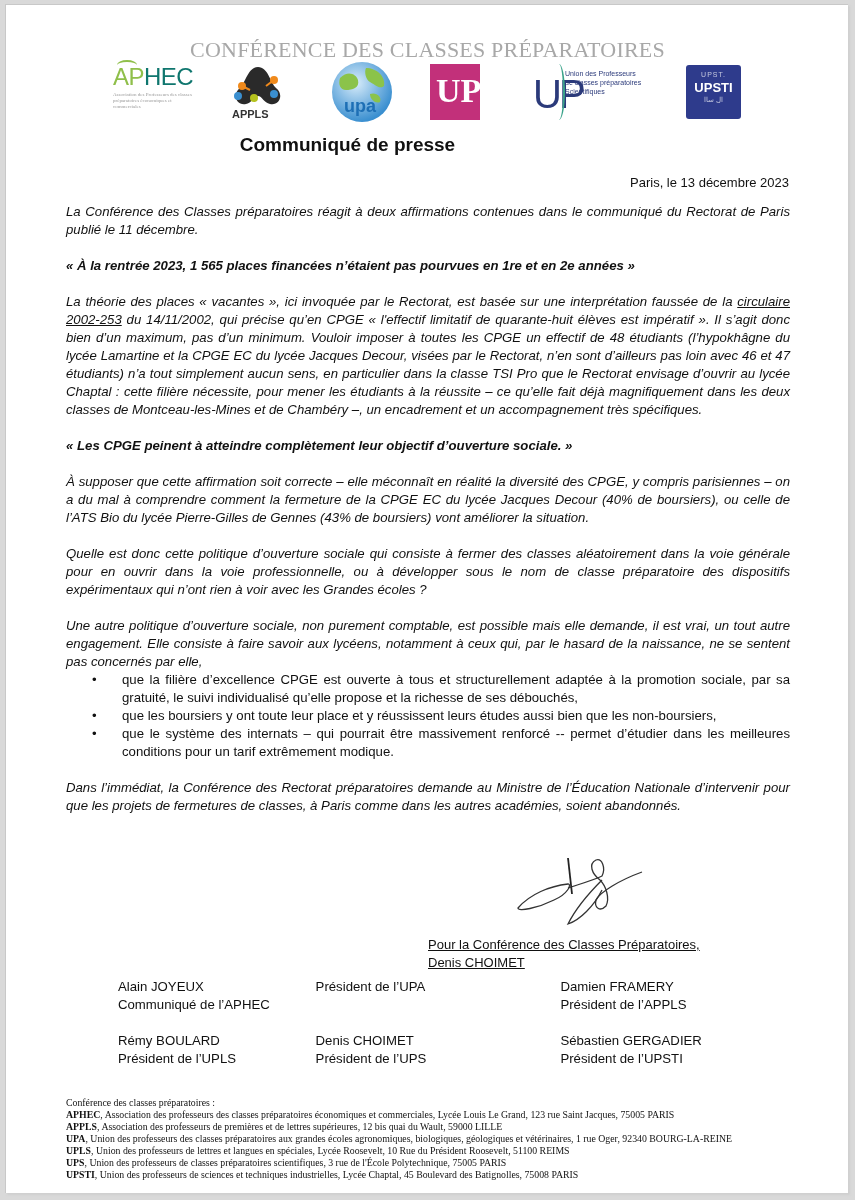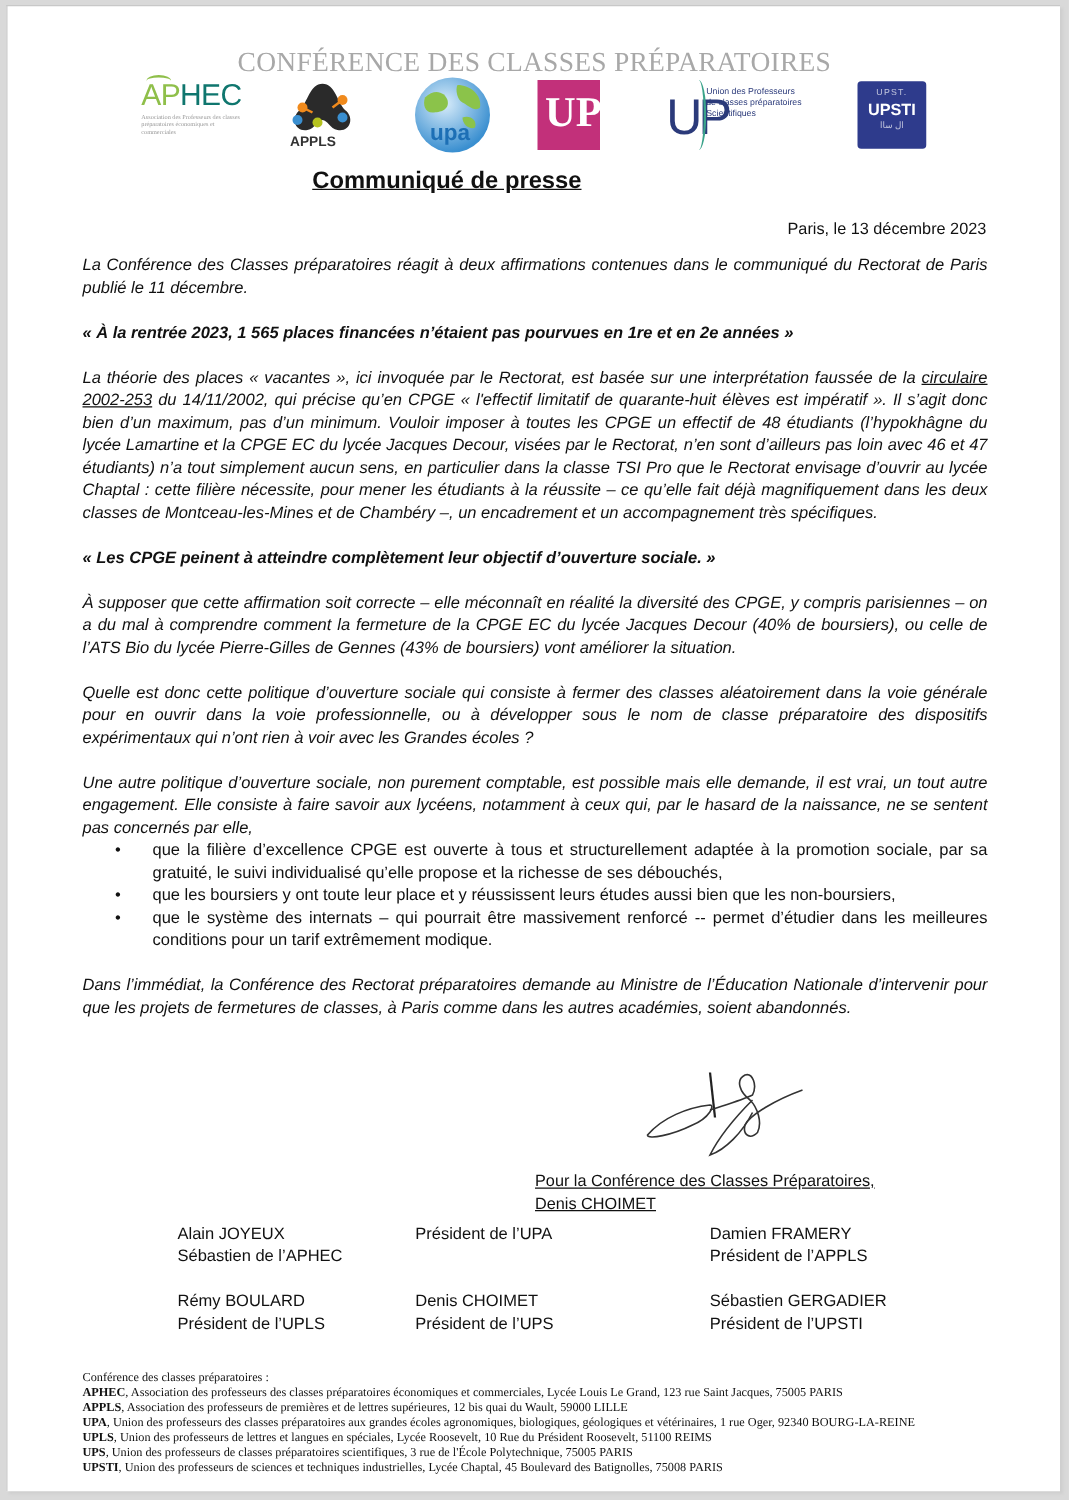--- a/index.html
+++ b/index.html
@@ -35,34 +35,34 @@
     .logo-ups { left: 533px; top: 2px; width: 120px; height: 56px; }
     .ups-mark { position: absolute; left: 0; top: 8px; font-family: Liberation Sans, sans-serif; font-size: 40px; color: #2b3a7a; letter-spacing: -3px; }
     .ups-swoosh { position: absolute; left: 20px; top: 0px; width: 12px; height: 56px; border-right: 2px solid #3aa38a; border-radius: 0 50% 50% 0; }
     .ups-sub { position: absolute; left: 32px; top: 5px; font-size: 7px; line-height: 9px; color: #2b3a7a; }
     
     .logo-upsti { left: 686px; top: 3px; width: 55px; height: 54px; background: #2e3b8c; border-radius: 3px; color: #fff; text-align: center; }
     .upsti-top { font-size: 7px; margin-top: 6px; opacity: .7; letter-spacing: 1px; }
     .upsti-main { font-size: 13px; font-weight: bold; margin-top: 2px; }
     .upsti-bot { font-size: 7px; opacity: .7; margin-top: 1px; letter-spacing: 1px; }
 
-    .headline { position: absolute; top: 134px; left: 10px; width: 695px; text-align: center; font-size: 19px; font-weight: bold; text-decoration: underline; }
+    .headline { position: absolute; top: 134px; left: 0; width: 695px; text-align: center; font-size: 19px; font-weight: bold; }
     .date { position: absolute; top: 175px; right: 66px; font-size: 13px; }
     .body { position: absolute; left: 66px; top: 203px; width: 724px; font-size: 13.2px; line-height: 18px; text-align: justify; }
     .body p { margin-bottom: 18px; font-style: italic; }
     .body p.tight { margin-bottom: 0; }
     .body .quote { font-weight: bold; }
     .body u { text-decoration: underline; }
     .bullets { list-style: none; margin-left: 26px; margin-bottom: 18px; }
     .bullets li { position: relative; padding-left: 30px; }
     .bullets li::before { content: "•"; position: absolute; left: 0; top: 0; }
     .signature { position: absolute; left: 510px; top: 850px; width: 140px; height: 80px; }
     .sign-block { position: absolute; left: 428px; top: 936px; font-size: 13px; line-height: 18px; text-decoration: underline; }
     .presidents { position: absolute; left: 118px; top: 978px; width: 640px; font-size: 13.2px; line-height: 18px; }
-    .pres-row { display: flex; margin-bottom: 18px; margin-left: 24px; }
+    .pres-row { display: flex; margin-bottom: 18px; }
     .pres { width: 205px; }
     .pres:nth-child(2) { width: 254px; }
     .footer { position: absolute; left: 66px; top: 1097px; width: 770px; font-family: "Liberation Serif", serif; font-size: 9.8px; line-height: 12px; color: #111; white-space: nowrap; }
     .footer b { font-weight: bold; }
   </style>
 </head>
 <body>
 
 <div class="page"></div>
 
@@ -154,21 +154,21 @@
 
 <div class="sign-block">
   <div>Pour la Conférence des Classes Préparatoires,</div>
   <div>Denis CHOIMET</div>
 </div>
 
 <div class="presidents">
   <div class="pres-row">
     <div class="pres">
         <div>Alain JOYEUX</div>
-        <div>Sébastien de l’APHEC</div>
+        <div>Communiqué de l’APHEC</div>
       </div>
     <div class="pres">
         <div>Président de l’UPA</div>
       </div>
     <div class="pres">
         <div>Damien FRAMERY</div>
         <div>Président de l’APPLS</div>
       </div>
   </div>
   <div class="pres-row">

